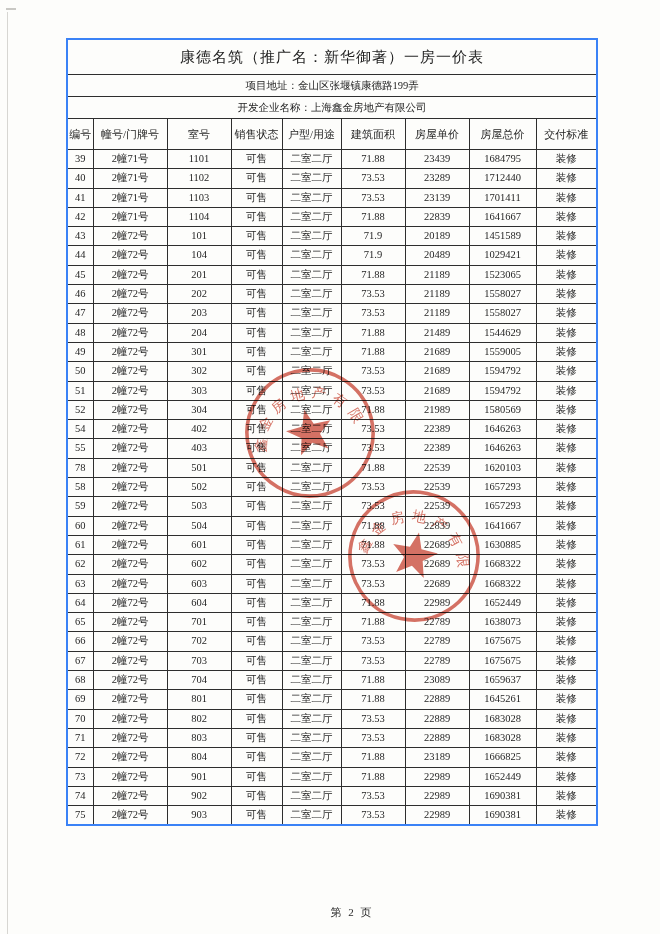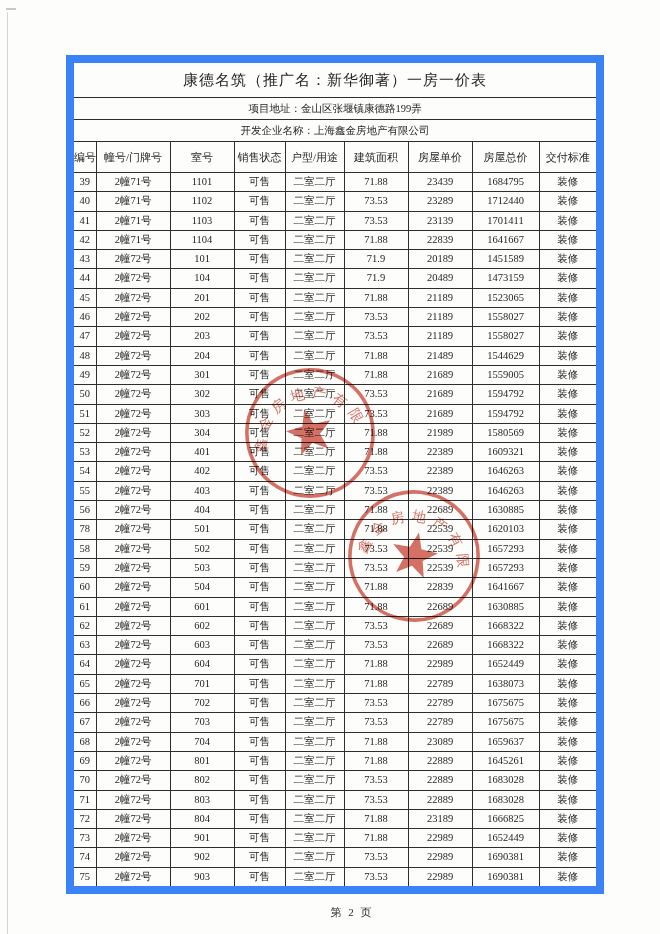--- a/index.html
+++ b/index.html
@@ -7,23 +7,23 @@
     width:660px;height:934px;position:relative;overflow:hidden;
     background:#fdfdfb;color:#1f1f1f;
     font-family:"Liberation Serif","DejaVu Serif",serif;
   }
   
   .scan-line-left{position:absolute;left:7px;top:12px;bottom:0;width:1px;background:#d7d6d2}
   .scan-tick{position:absolute;left:6px;top:8px;width:10px;height:2px;background:#c9c8c4}
 
   
   table.doc-table{
-    position:absolute;left:66px;top:55px;width:530px;
+    position:absolute;left:66px;top:38px;width:530px;
     border-collapse:collapse;table-layout:fixed;
-    border:8px solid #3b82f6;
+    border:2px solid #3b82f6;
   }
   .doc-table th,.doc-table td{
     border:1px solid #2e2e2e;
     text-align:center;vertical-align:middle;
     white-space:nowrap;overflow:hidden;padding:0;
     font-weight:normal;
   }
   .title-cell{height:34px;font-size:15px;font-weight:bold;letter-spacing:1px}
   .info-cell{height:21px;font-size:10.5px}
   .col-h{height:30px;font-size:11px;font-weight:bold}
@@ -144,21 +144,21 @@
         <td>装修</td>
       </tr>
       <tr>
         <td>44</td>
         <td>2幢72号</td>
         <td>104</td>
         <td>可售</td>
         <td>二室二厅</td>
         <td>71.9</td>
         <td>20489</td>
-        <td>1473159</td>
+        <td>1029421</td>
         <td>装修</td>
       </tr>
       <tr>
         <td>45</td>
         <td>2幢72号</td>
         <td>201</td>
         <td>可售</td>
         <td>二室二厅</td>
         <td>71.88</td>
         <td>21189</td>
@@ -236,61 +236,39 @@
         <td>2幢72号</td>
         <td>304</td>
         <td>可售</td>
         <td>二室二厅</td>
         <td>71.88</td>
         <td>21989</td>
         <td>1580569</td>
         <td>装修</td>
       </tr>
       <tr>
-        <td>53</td>
-        <td>2幢72号</td>
-        <td>401</td>
-        <td>可售</td>
-        <td>二室二厅</td>
-        <td>71.88</td>
-        <td>22389</td>
-        <td>1609321</td>
-        <td>装修</td>
-      </tr>
-      <tr>
         <td>54</td>
         <td>2幢72号</td>
         <td>402</td>
         <td>可售</td>
         <td>二室二厅</td>
         <td>73.53</td>
         <td>22389</td>
         <td>1646263</td>
         <td>装修</td>
       </tr>
       <tr>
         <td>55</td>
         <td>2幢72号</td>
         <td>403</td>
         <td>可售</td>
         <td>二室二厅</td>
         <td>73.53</td>
         <td>22389</td>
         <td>1646263</td>
-        <td>装修</td>
-      </tr>
-      <tr>
-        <td>56</td>
-        <td>2幢72号</td>
-        <td>404</td>
-        <td>可售</td>
-        <td>二室二厅</td>
-        <td>71.88</td>
-        <td>22689</td>
-        <td>1630885</td>
         <td>装修</td>
       </tr>
       <tr>
         <td>78</td>
         <td>2幢72号</td>
         <td>501</td>
         <td>可售</td>
         <td>二室二厅</td>
         <td>71.88</td>
         <td>22539</td>

